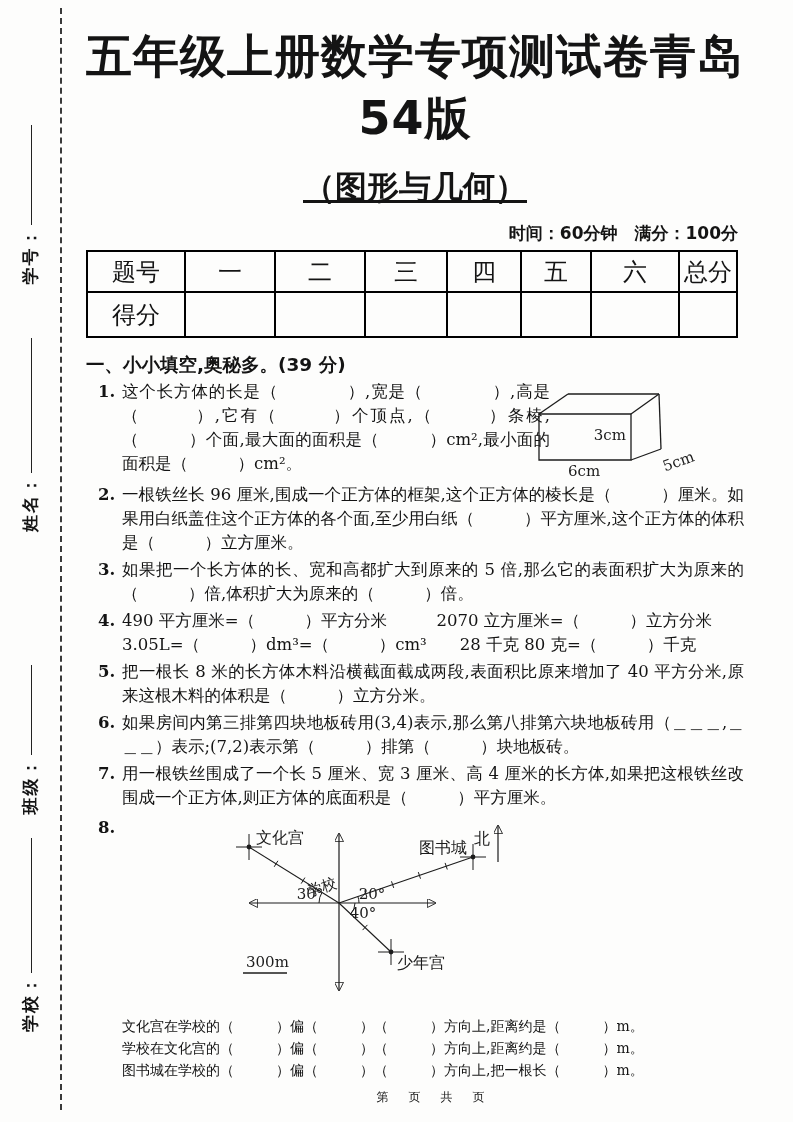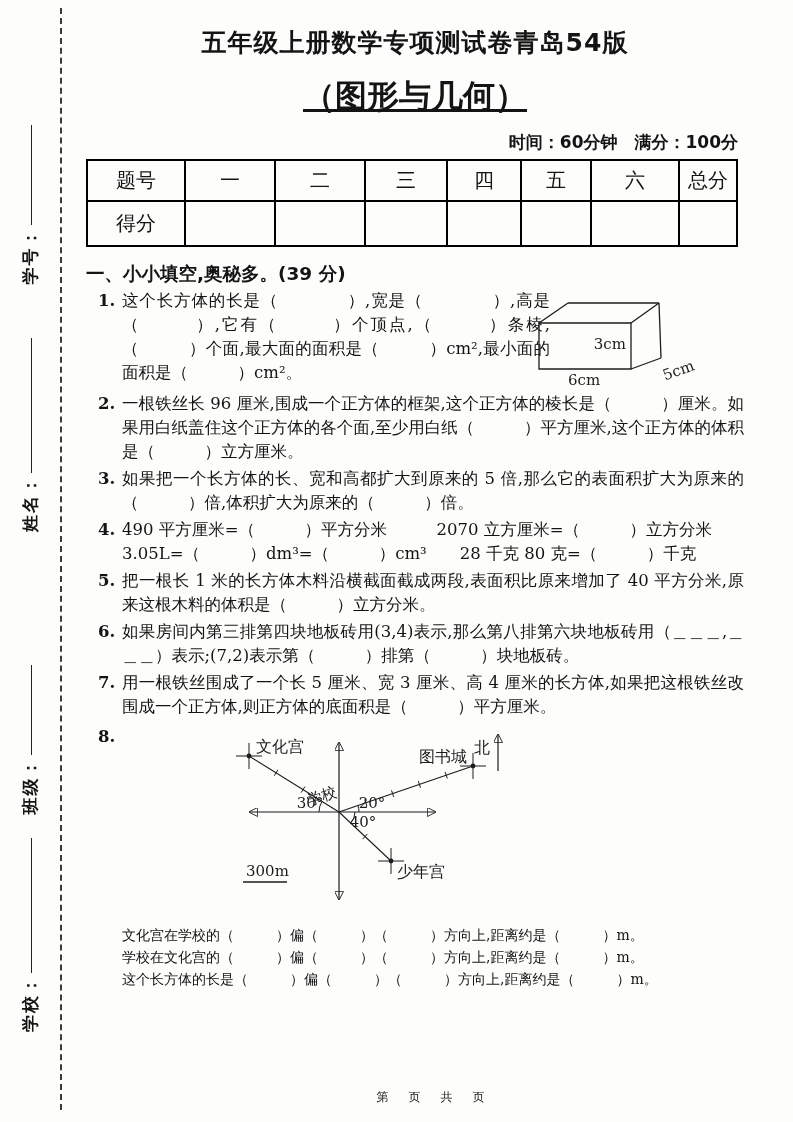--- a/index.html
+++ b/index.html
@@ -9,28 +9,28 @@
              border-left:2px dashed #3a3a3a;}
   
   .side-field{position:absolute;left:-95px;width:250px;height:32px;
               transform:rotate(-90deg);display:flex;align-items:center;justify-content:center;
               font-family:"DejaVu Sans","Liberation Sans",sans-serif;font-weight:600;
               font-size:17px;letter-spacing:2px;white-space:nowrap;}
   .side-field .blank{display:inline-block;height:2px;border-bottom:1.6px solid #222;
                      margin-left:2px;}
   .content{position:absolute;left:86px;top:0;width:658px;}
   .title{margin:26px 0 0 0;text-align:center;font-family:"DejaVu Sans","Liberation Sans",sans-serif;
-         font-weight:bold;font-size:25px;letter-spacing:1px;}
+         font-weight:bold;font-size:46px;letter-spacing:1px;}
   .subtitle{margin:16px 0 0 0;text-align:center;font-family:"DejaVu Sans","Liberation Sans",sans-serif;
             font-weight:bold;font-size:32px;text-decoration:underline;}
   .meta{margin:12px 6px 0 0;text-align:right;font-family:"DejaVu Sans","Liberation Sans",sans-serif;
         font-weight:600;font-size:17px;}
   table.score{border-collapse:collapse;margin-top:5px;table-layout:fixed;width:650px;}
   table.score td{border:2px solid #000;text-align:center;vertical-align:middle;
-                 font-family:"DejaVu Sans","Liberation Sans",sans-serif;font-size:20px;
+                 font-family:"DejaVu Sans","Liberation Sans",sans-serif;font-size:24px;
                  height:39px;padding:0;}
   table.score tr.score-row td{height:43px;}
   .sec-heading{margin:14px 0 2px 0;font-family:"DejaVu Sans","Liberation Sans",sans-serif;
                font-weight:bold;font-size:18.5px;}
   .q{display:flex;margin-top:3px;font-size:16.5px;line-height:24px;}
   .q .num{flex:none;width:24px;font-weight:bold;padding-left:12px;box-sizing:content-box;}
   .q .body{flex:1;text-align:justify;}
   .q1{position:relative;min-height:100px;}
   .q1 .body{flex:none;width:428px;}
   .q1 .fig{position:absolute;right:-4px;top:2px;width:212px;height:100px;}
@@ -138,21 +138,21 @@
   <div class="q">
     <span class="num">4.</span>
     <div class="body">
       <div>490 平方厘米=（　　　）平方分米　　　2070 立方厘米=（　　　）立方分米</div>
       <div>3.05L=（　　　）dm³=（　　　）cm³　　28 千克 80 克=（　　　）千克</div>
     </div>
   </div>
 
   <div class="q">
     <span class="num">5.</span>
-    <div class="body">把一根长 1 米的长方体木料沿横截面截成两段,表面积比原来增加了 40 平方分米,原来这根木料的体积是（　　　）立方分米。</div>
+    <div class="body">把一根长 8 米的长方体木料沿横截面截成两段,表面积比原来增加了 40 平方分米,原来这根木料的体积是（　　　）立方分米。</div>
   </div>
 
   <div class="q">
     <span class="num">6.</span>
     <div class="body">如果房间内第三排第四块地板砖用(3,4)表示,那么第八排第六块地板砖用（＿＿＿,＿＿＿）表示;(7,2)表示第（　　　）排第（　　　）块地板砖。</div>
   </div>
 
   <div class="q">
     <span class="num">7.</span>
     <div class="body">用一根铁丝围成了一个长 5 厘米、宽 3 厘米、高 4 厘米的长方体,如果把这根铁丝改围成一个正方体,则正方体的底面积是（　　　）平方厘米。</div>
@@ -216,19 +216,19 @@
 
         <text x="20" y="151" font-size="15">300m</text>
         <line x1="17" y1="157" x2="61" y2="157" stroke-width="1.4"></line>
       </svg>
     </div>
   </div>
 
   <div class="fill-lines">
     <div>文化宫在学校的（　　　）偏（　　　）（　　　）方向上,距离约是（　　　）m。</div>
     <div>学校在文化宫的（　　　）偏（　　　）（　　　）方向上,距离约是（　　　）m。</div>
-    <div>这个长方体的长是（　　　）偏（　　　）（　　　）方向上,距离约是（　　　）m。</div>
+    <div>图书城在学校的（　　　）偏（　　　）（　　　）方向上,把一根长（　　　）m。</div>
 
   </div>
 
 </div>
 
 <div class="footer">第　页　共　页</div>
 
 </body></html>

